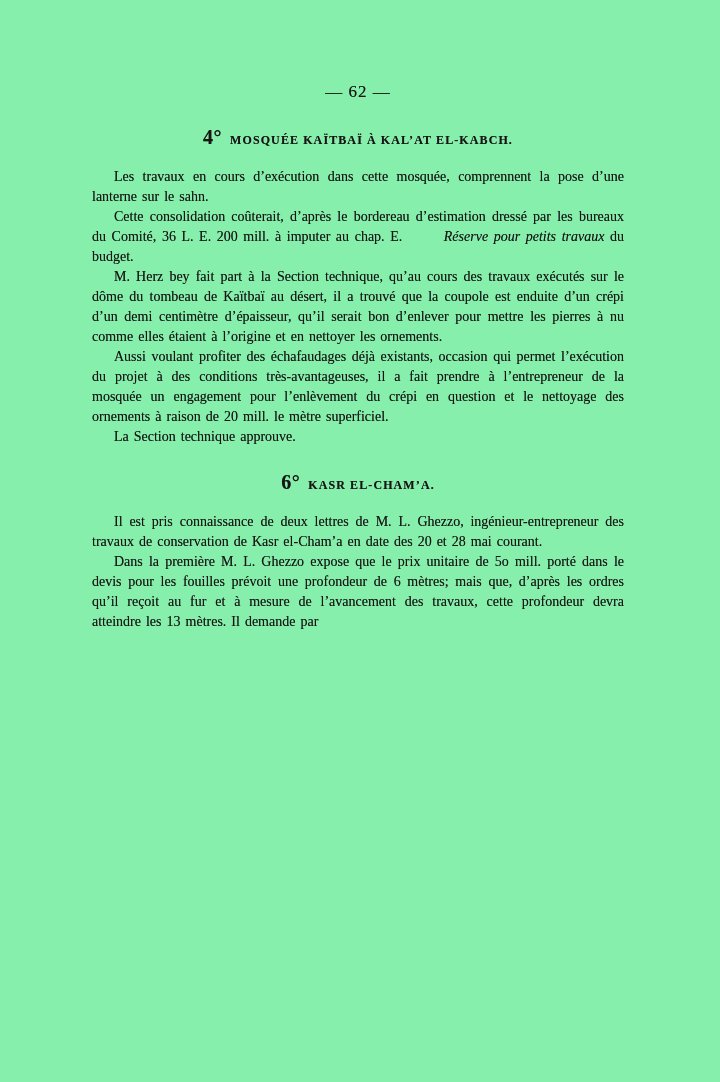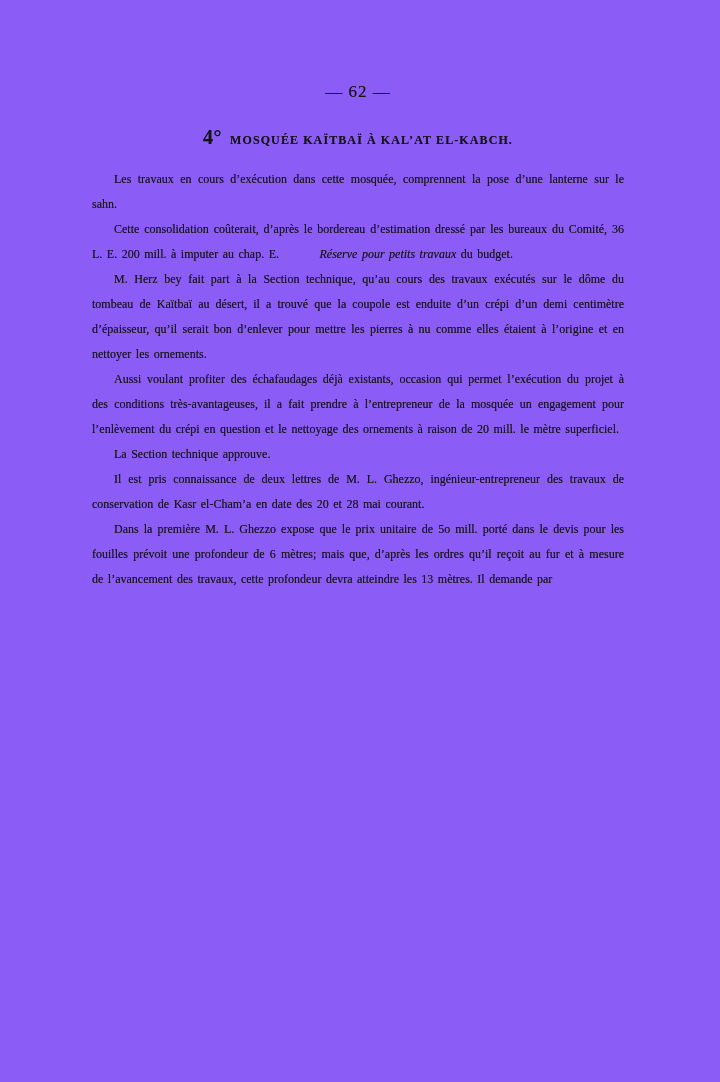--- a/index.html
+++ b/index.html
@@ -4,21 +4,21 @@
 <style>
   html, body {
     margin: 0;
     padding: 0;
     background: #ffffff;
   }
   .page {
     position: relative;
     width: 720px;
     height: 1082px;
-    background: #8b5cf6;
+    background: #86efac;
     overflow: hidden;
     color: #161514;
     font-family: "Liberation Serif", "DejaVu Serif", serif;
     text-shadow: 0 0 0.45px rgba(20,18,16,0.55);
   }
   .content {
     position: absolute;
     left: 92px;
     right: 96px;
     top: 82px;
@@ -42,22 +42,22 @@
     letter-spacing: 0.5px;
     margin-right: 8px;
   }
   .section-heading .title {
     font-size: 12px;
     font-weight: bold;
     letter-spacing: 1.1px;
   }
   p.body-par {
     margin: 0;
-    font-size: 12px;
-    line-height: 25px;
+    font-size: 14px;
+    line-height: 20px;
     text-align: justify;
     text-indent: 22px;
     word-spacing: 1.5px;
   }
   p.body-par i {
     font-style: italic;
     margin-left: 36px;
   }
 </style>
 </head>
@@ -71,17 +71,20 @@
     <div class="section-heading">
       <span class="numeral">4°</span><span class="title">MOSQUÉE KAÏTBAÏ À KAL’AT EL-KABCH.</span>
     </div>
     <p class="body-par">Les travaux en cours d’exécution dans cette mosquée, comprennent la pose d’une lanterne sur le sahn.</p>
     <p class="body-par"><span>Cette consolidation coûterait, d’après le bordereau d’estimation dressé par les bureaux du Comité, 36 L. E. 200 mill. à imputer au chap. E. </span><i>Réserve pour petits travaux</i><span> du budget.</span></p>
 
     <p class="body-par">M. Herz bey fait part à la Section technique, qu’au cours des travaux exécutés sur le dôme du tombeau de Kaïtbaï au désert, il a trouvé que la coupole est enduite d’un crépi d’un demi centimètre d’épaisseur, qu’il serait bon d’enlever pour mettre les pierres à nu comme elles étaient à l’origine et en nettoyer les ornements.</p>
     <p class="body-par">Aussi voulant profiter des échafaudages déjà existants, occasion qui permet l’exécution du projet à des conditions très-avantageuses, il a fait prendre à l’entrepreneur de la mosquée un engagement pour l’enlèvement du crépi en question et le nettoyage des ornements à raison de 20 mill. le mètre superficiel.</p>
     <p class="body-par">La Section technique approuve.</p>
 
+    <div class="section-heading">
+      <span class="numeral">6°</span><span class="title">KASR EL-CHAM’A.</span>
+    </div>
     <p class="body-par">Il est pris connaissance de deux lettres de M. L. Ghezzo, ingénieur-entrepreneur des travaux de conservation de Kasr el-Cham’a en date des 20 et 28 mai courant.</p>
     <p class="body-par">Dans la première M. L. Ghezzo expose que le prix unitaire de 5o mill. porté dans le devis pour les fouilles prévoit une profondeur de 6 mètres; mais que, d’après les ordres qu’il reçoit au fur et à mesure de l’avancement des travaux, cette profondeur devra atteindre les 13 mètres. Il demande par</p>
 
   </div>
 </div>
 
 </body></html>

